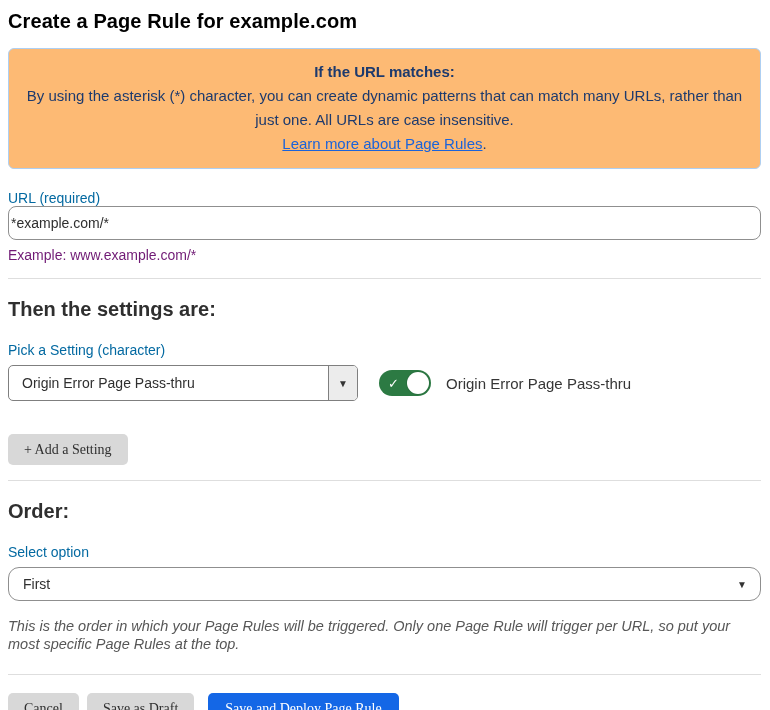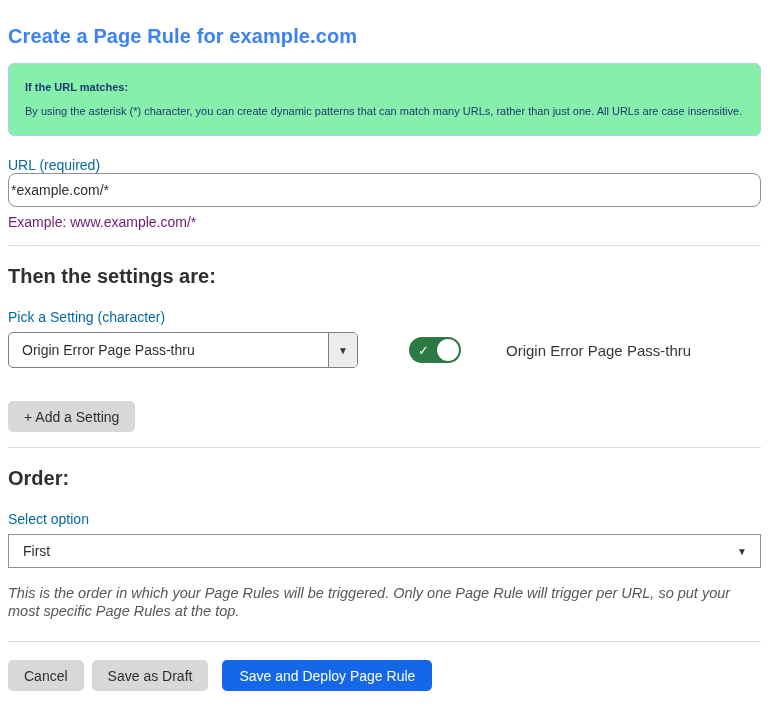--- a/index.html
+++ b/index.html
@@ -7,35 +7,36 @@
   body {
     background: #ffffff;
     font-family: "Liberation Sans", sans-serif;
     color: #2f2f2f;
   }
   .page { padding: 8px 9px 0 8px; }
 
   .page-title {
     font-size: 20px;
     font-weight: 700;
-    color: #3b82f6;
+    color: #000000;
     letter-spacing: 0.1px;
-    margin-top: 17px;
+    margin-top: 2px;
   }
 
   
   .info-box {
     margin-top: 15px;
-    background: #86efac;
+    background: #fdba74;
     border: 1px solid #aecff2;
     border-radius: 6px;
     padding: 11px 16px 12px 16px;
     color: #1d3a6d;
-    font-size: 11px;
+    font-size: 15px;
     line-height: 24px;
+    text-align: center;
   }
   .info-heading { font-weight: 700; }
   .info-link {
     color: #1b63da;
     text-decoration: underline;
     cursor: pointer;
   }
   .info-suffix { color: #1d3a6d; }
 
   
@@ -74,21 +75,20 @@
     font-size: 20px;
     font-weight: 700;
     color: #2f2f2f;
   }
 
   
   .setting-row {
     margin-top: 7px;
     display: flex;
     align-items: center;
-    gap: 30px;
   }
   .setting-select {
     width: 350px;
     height: 36px;
     border: 1px solid #7f7f7f;
     border-radius: 5px;
     background: #fff;
     display: flex;
     align-items: stretch;
     cursor: pointer;
@@ -145,38 +145,38 @@
   }
   .toggle-label {
     margin-left: 15px;
     font-size: 15px;
     color: #363636;
   }
 
   .btn {
     border: none;
     border-radius: 5px;
-    font-family: Liberation Sans, sans-serif;
+    font-family: Liberation Serif, serif;
     font-size: 14px;
     cursor: pointer;
     color: #2f2f2f;
     background: #d8d8d8;
     padding: 0 16px;
     height: 31px;
   }
   .add-setting-btn { margin-top: 33px; }
 
   
   .order-select {
     margin-top: 7px;
     position: relative;
     width: 100%;
     height: 34px;
     border: 1px solid #8f8f8f;
-    border-radius: 0;
+    border-radius: 11px;
     background: #fff;
     display: flex;
     align-items: center;
     padding-left: 14px;
     font-size: 14px;
     color: #2f2f2f;
     cursor: pointer;
   }
   .order-select .select-arrow {
     position: absolute;
@@ -213,20 +213,21 @@
 </head>
 <body>
 
 <div class="page">
 
   <h1 class="page-title">Create a Page Rule for example.com</h1>
 
   <div class="info-box">
     <div class="info-heading">If the URL matches:</div>
     <div class="info-body">By using the asterisk (*) character, you can create dynamic patterns that can match many URLs, rather than just one. All URLs are case insensitive.</div>
+    <div><a class="info-link">Learn more about Page Rules</a><span class="info-suffix">.</span></div>
   </div>
 
   <label class="field-label">URL (required)</label>
   <input class="url-input" type="text" value="*example.com/*" style="">
   <div class="hint">Example: www.example.com/*</div>
 
   <hr class="divider">
 
   <h2 class="section-heading">Then the settings are:</h2>
 

